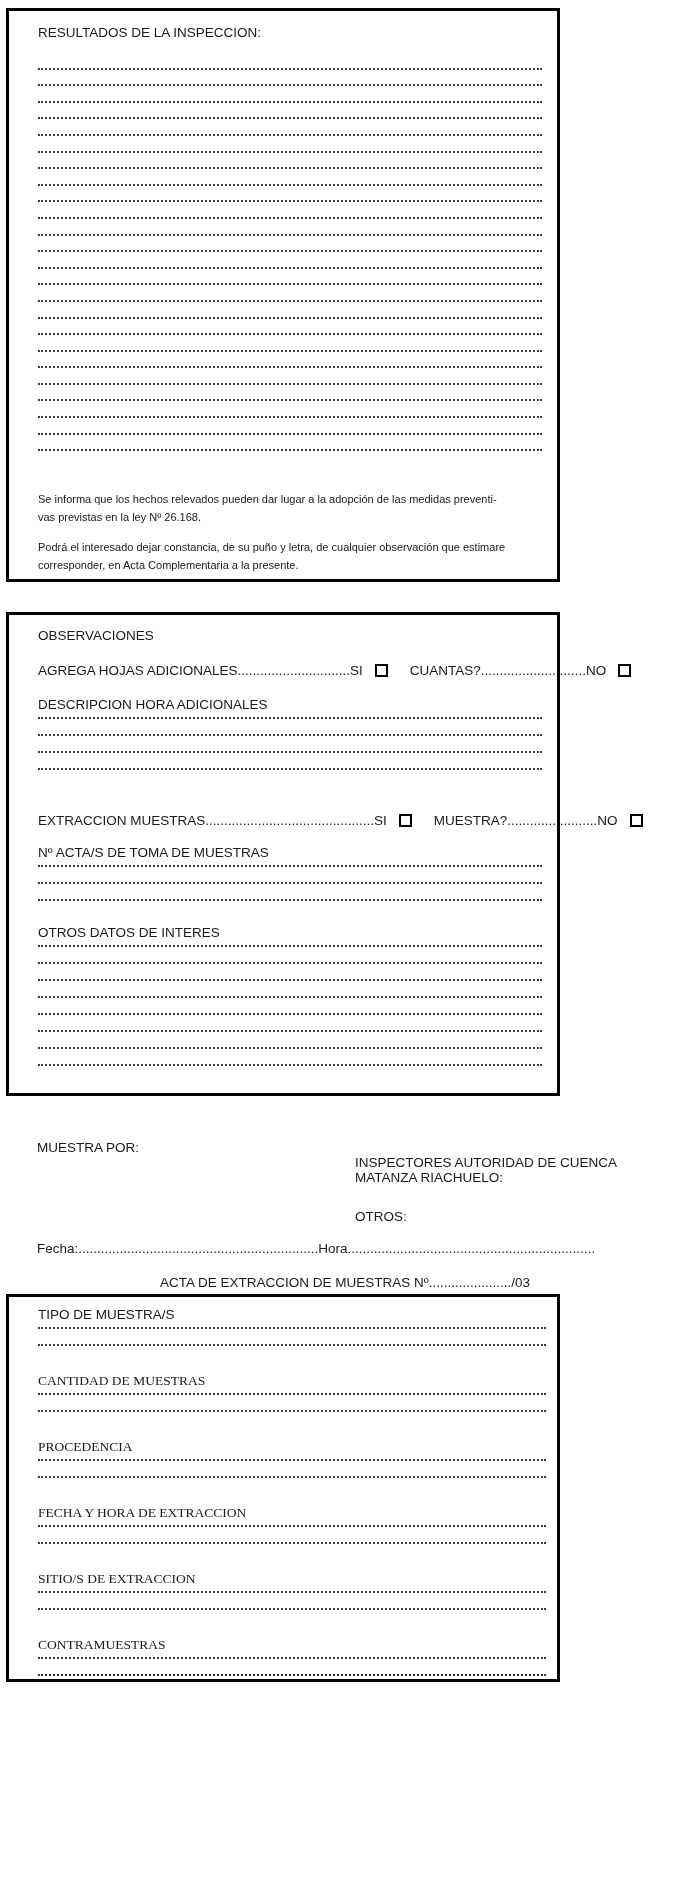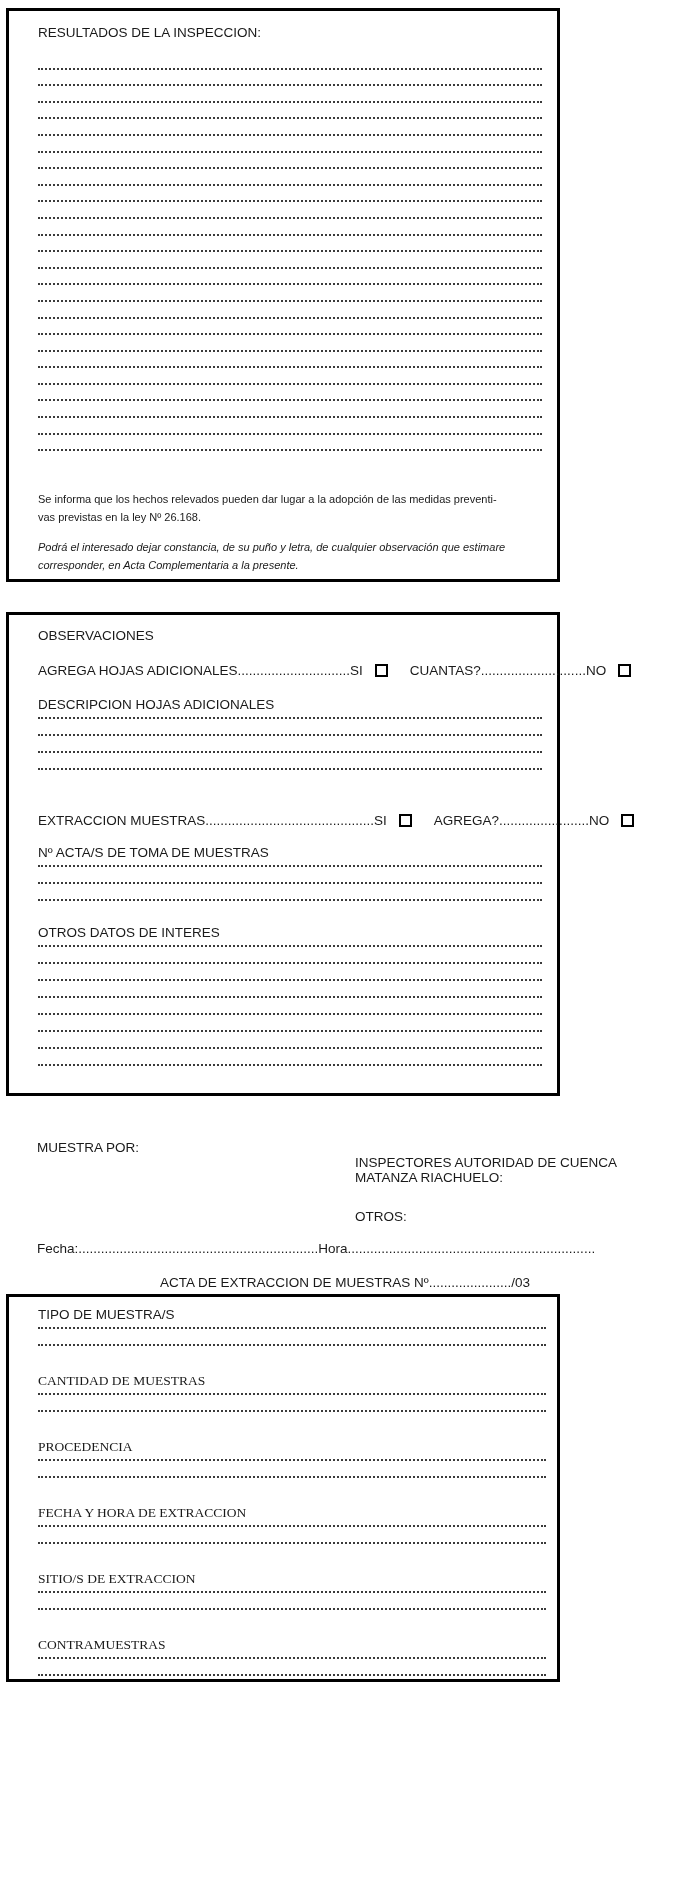--- a/index.html
+++ b/index.html
@@ -24,21 +24,21 @@
   .lbl { line-height: 17px; white-space: pre; }
 
   
   .dlines { margin-top: -11px; }
   .dline { height: 17px; border-bottom: 2px dotted #3a3a3a; }
   #box1 .dlines { margin-top: 12px; }
   #box1 .dline { height: 16.6px; }
 
   .note { margin-right: -8px; line-height: 17.5px; white-space: pre; font-size: 11px; }
   #p1 { margin-top: 40px; }
-  #p2 { margin-top: 13px; font-style: italic; }
+  #p2 { margin-top: 13px; }
 
   .cbrow { display: flex; align-items: center; height: 18px; white-space: pre; }
   .cb {
     width: 13px; height: 13px;
     border: 2.5px solid #000;
     background: #fff;
     margin-left: 12px; flex: 0 0 auto;
   }
   .cbrow .second { margin-left: 22px; text-align: right; }
   #row-agrega { margin-top: 17px; }
@@ -101,32 +101,32 @@
   <div class="box" id="box2">
     <div class="lbl">OBSERVACIONES</div>
 
     <div class="cbrow" id="row-agrega">
       <span class="lbl">AGREGA HOJAS ADICIONALES..............................SI</span>
       <span class="cb"></span>
       <span class="lbl second">CUANTAS?............................NO</span>
       <span class="cb"></span>
     </div>
 
-    <div class="lbl" id="lbl-descripcion">DESCRIPCION HOJAS ADICIONALES</div>
+    <div class="lbl" id="lbl-descripcion">DESCRIPCION HORA ADICIONALES</div>
     <div class="dlines">
         <div class="dline"></div>
         <div class="dline"></div>
         <div class="dline"></div>
         <div class="dline"></div>
       </div>
 
     <div class="cbrow" id="row-extraccion">
       <span class="lbl">EXTRACCION MUESTRAS.............................................SI</span>
       <span class="cb"></span>
-      <span class="lbl second">AGREGA?........................NO</span>
+      <span class="lbl second">MUESTRA?........................NO</span>
       <span class="cb"></span>
     </div>
 
     <div class="lbl" id="lbl-acta">Nº ACTA/S DE TOMA DE MUESTRAS</div>
     <div class="dlines">
         <div class="dline"></div>
         <div class="dline"></div>
         <div class="dline"></div>
       </div>
 

